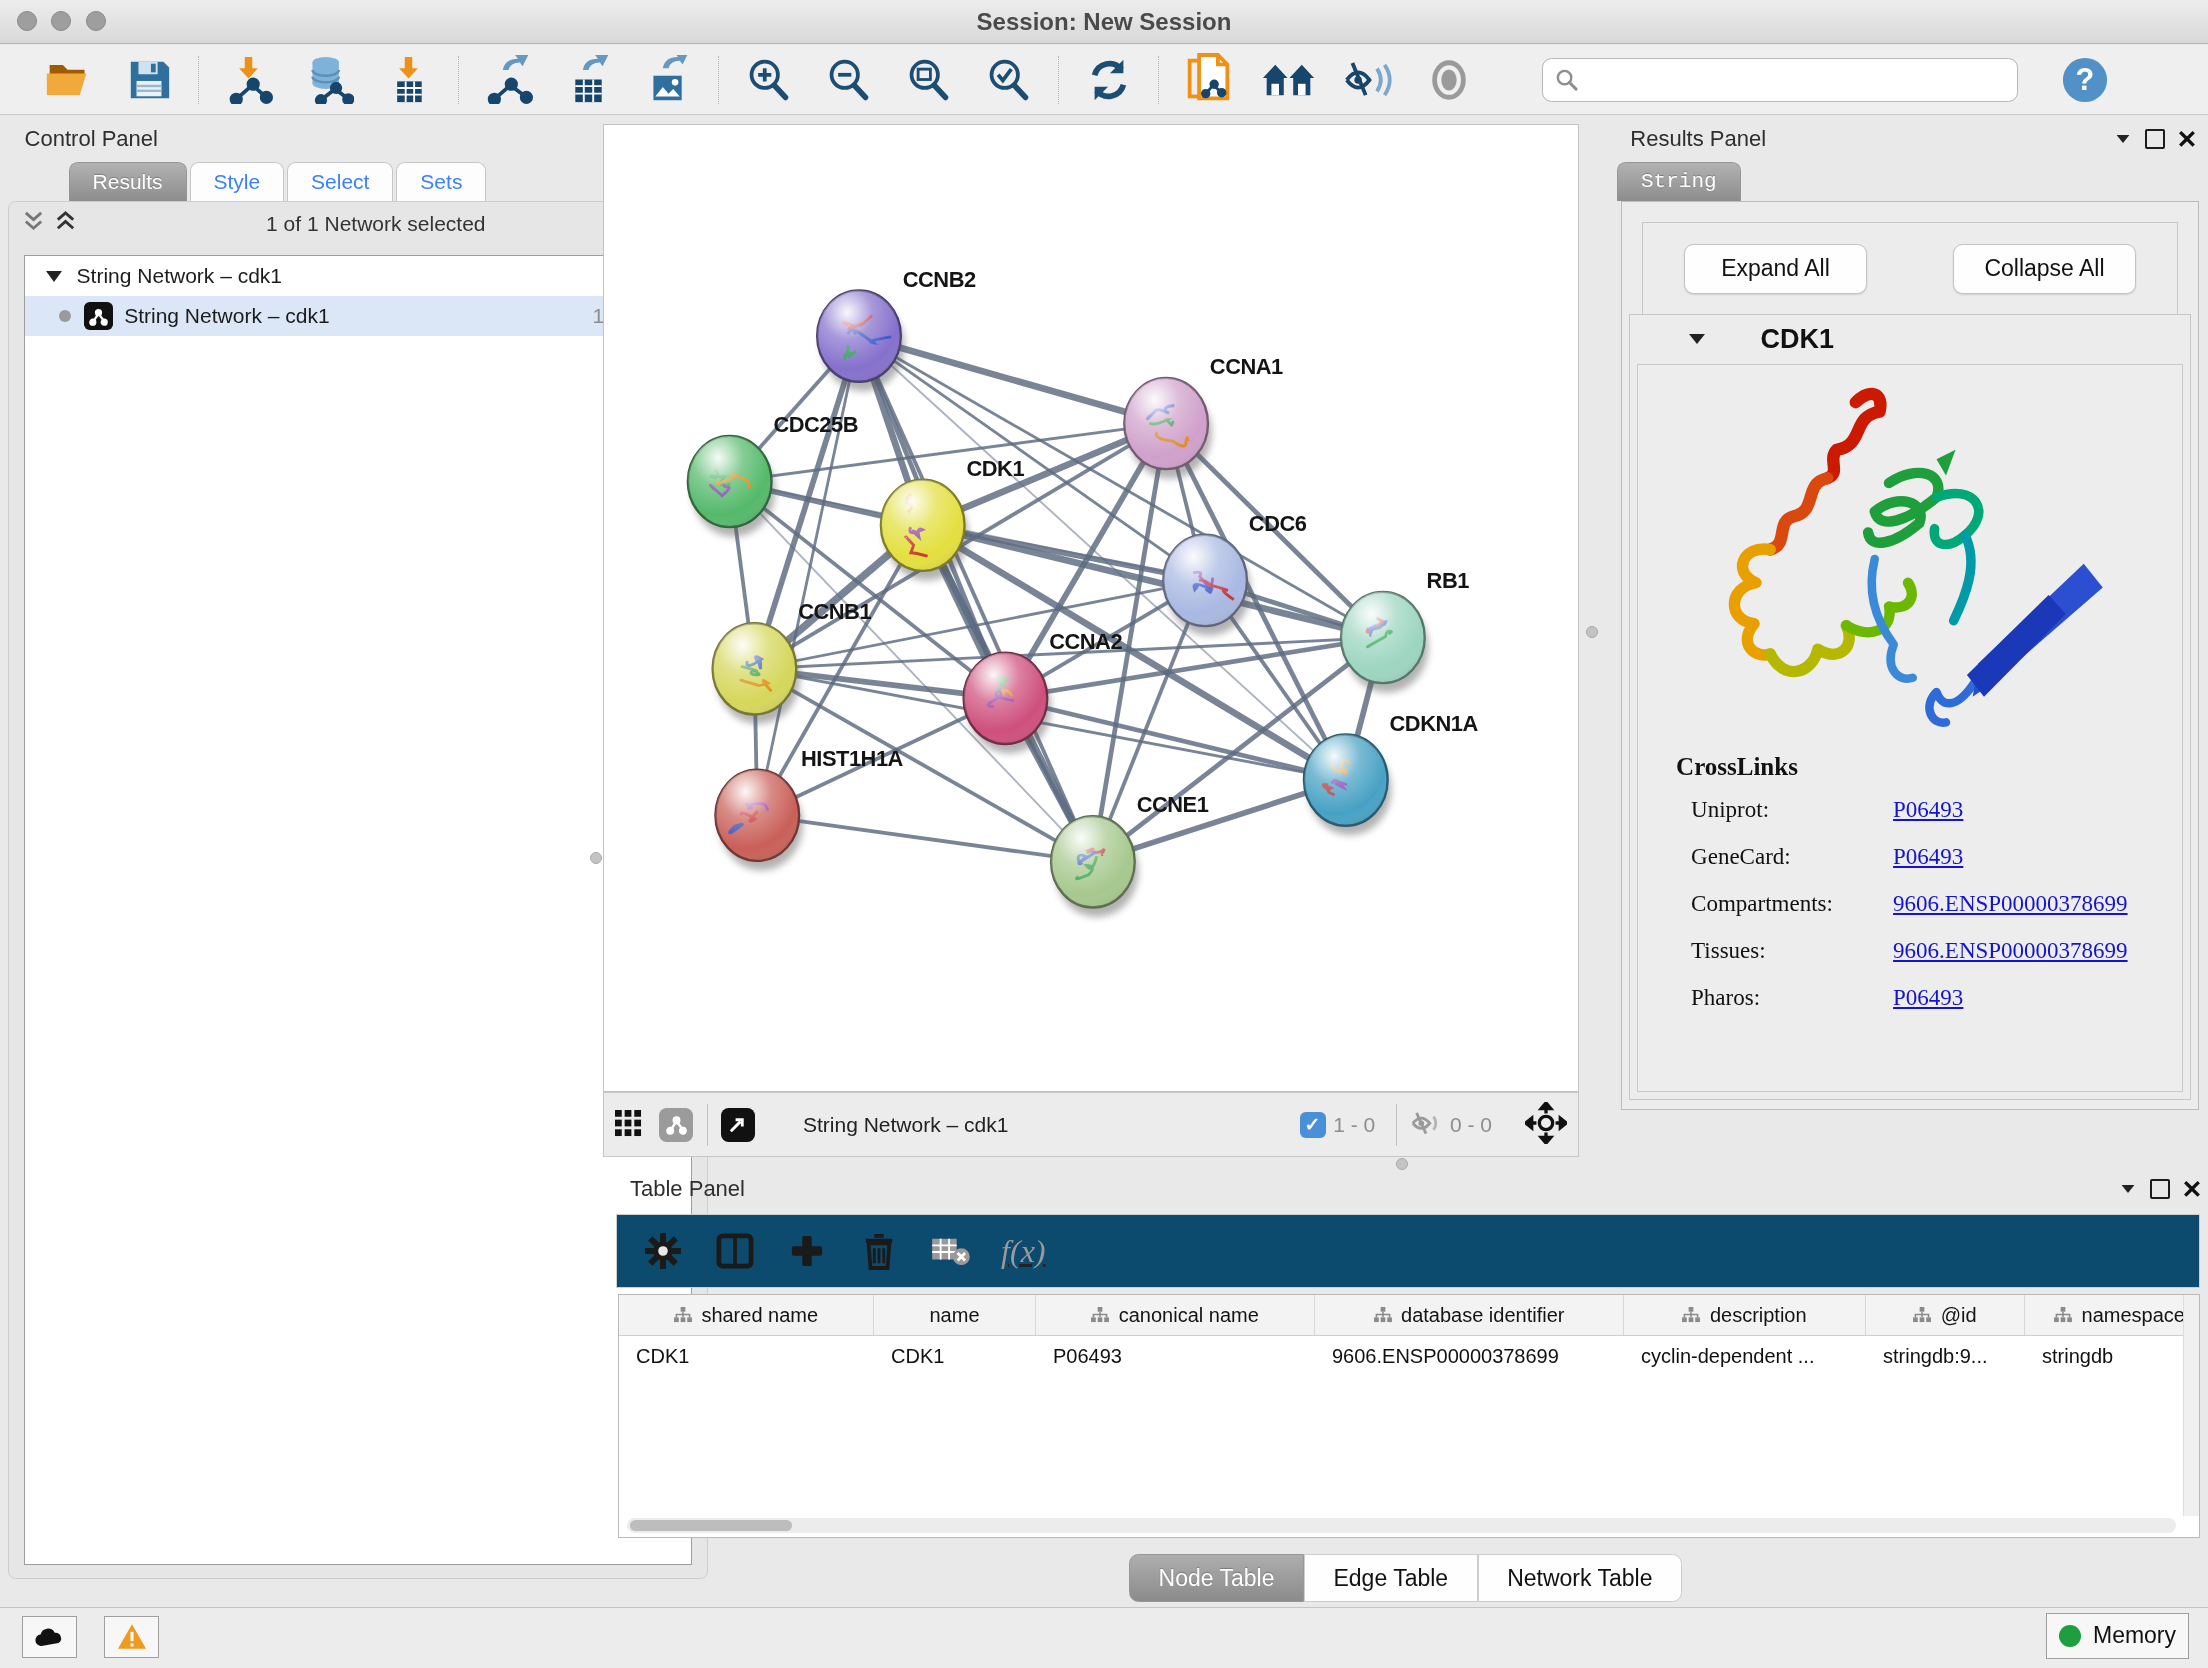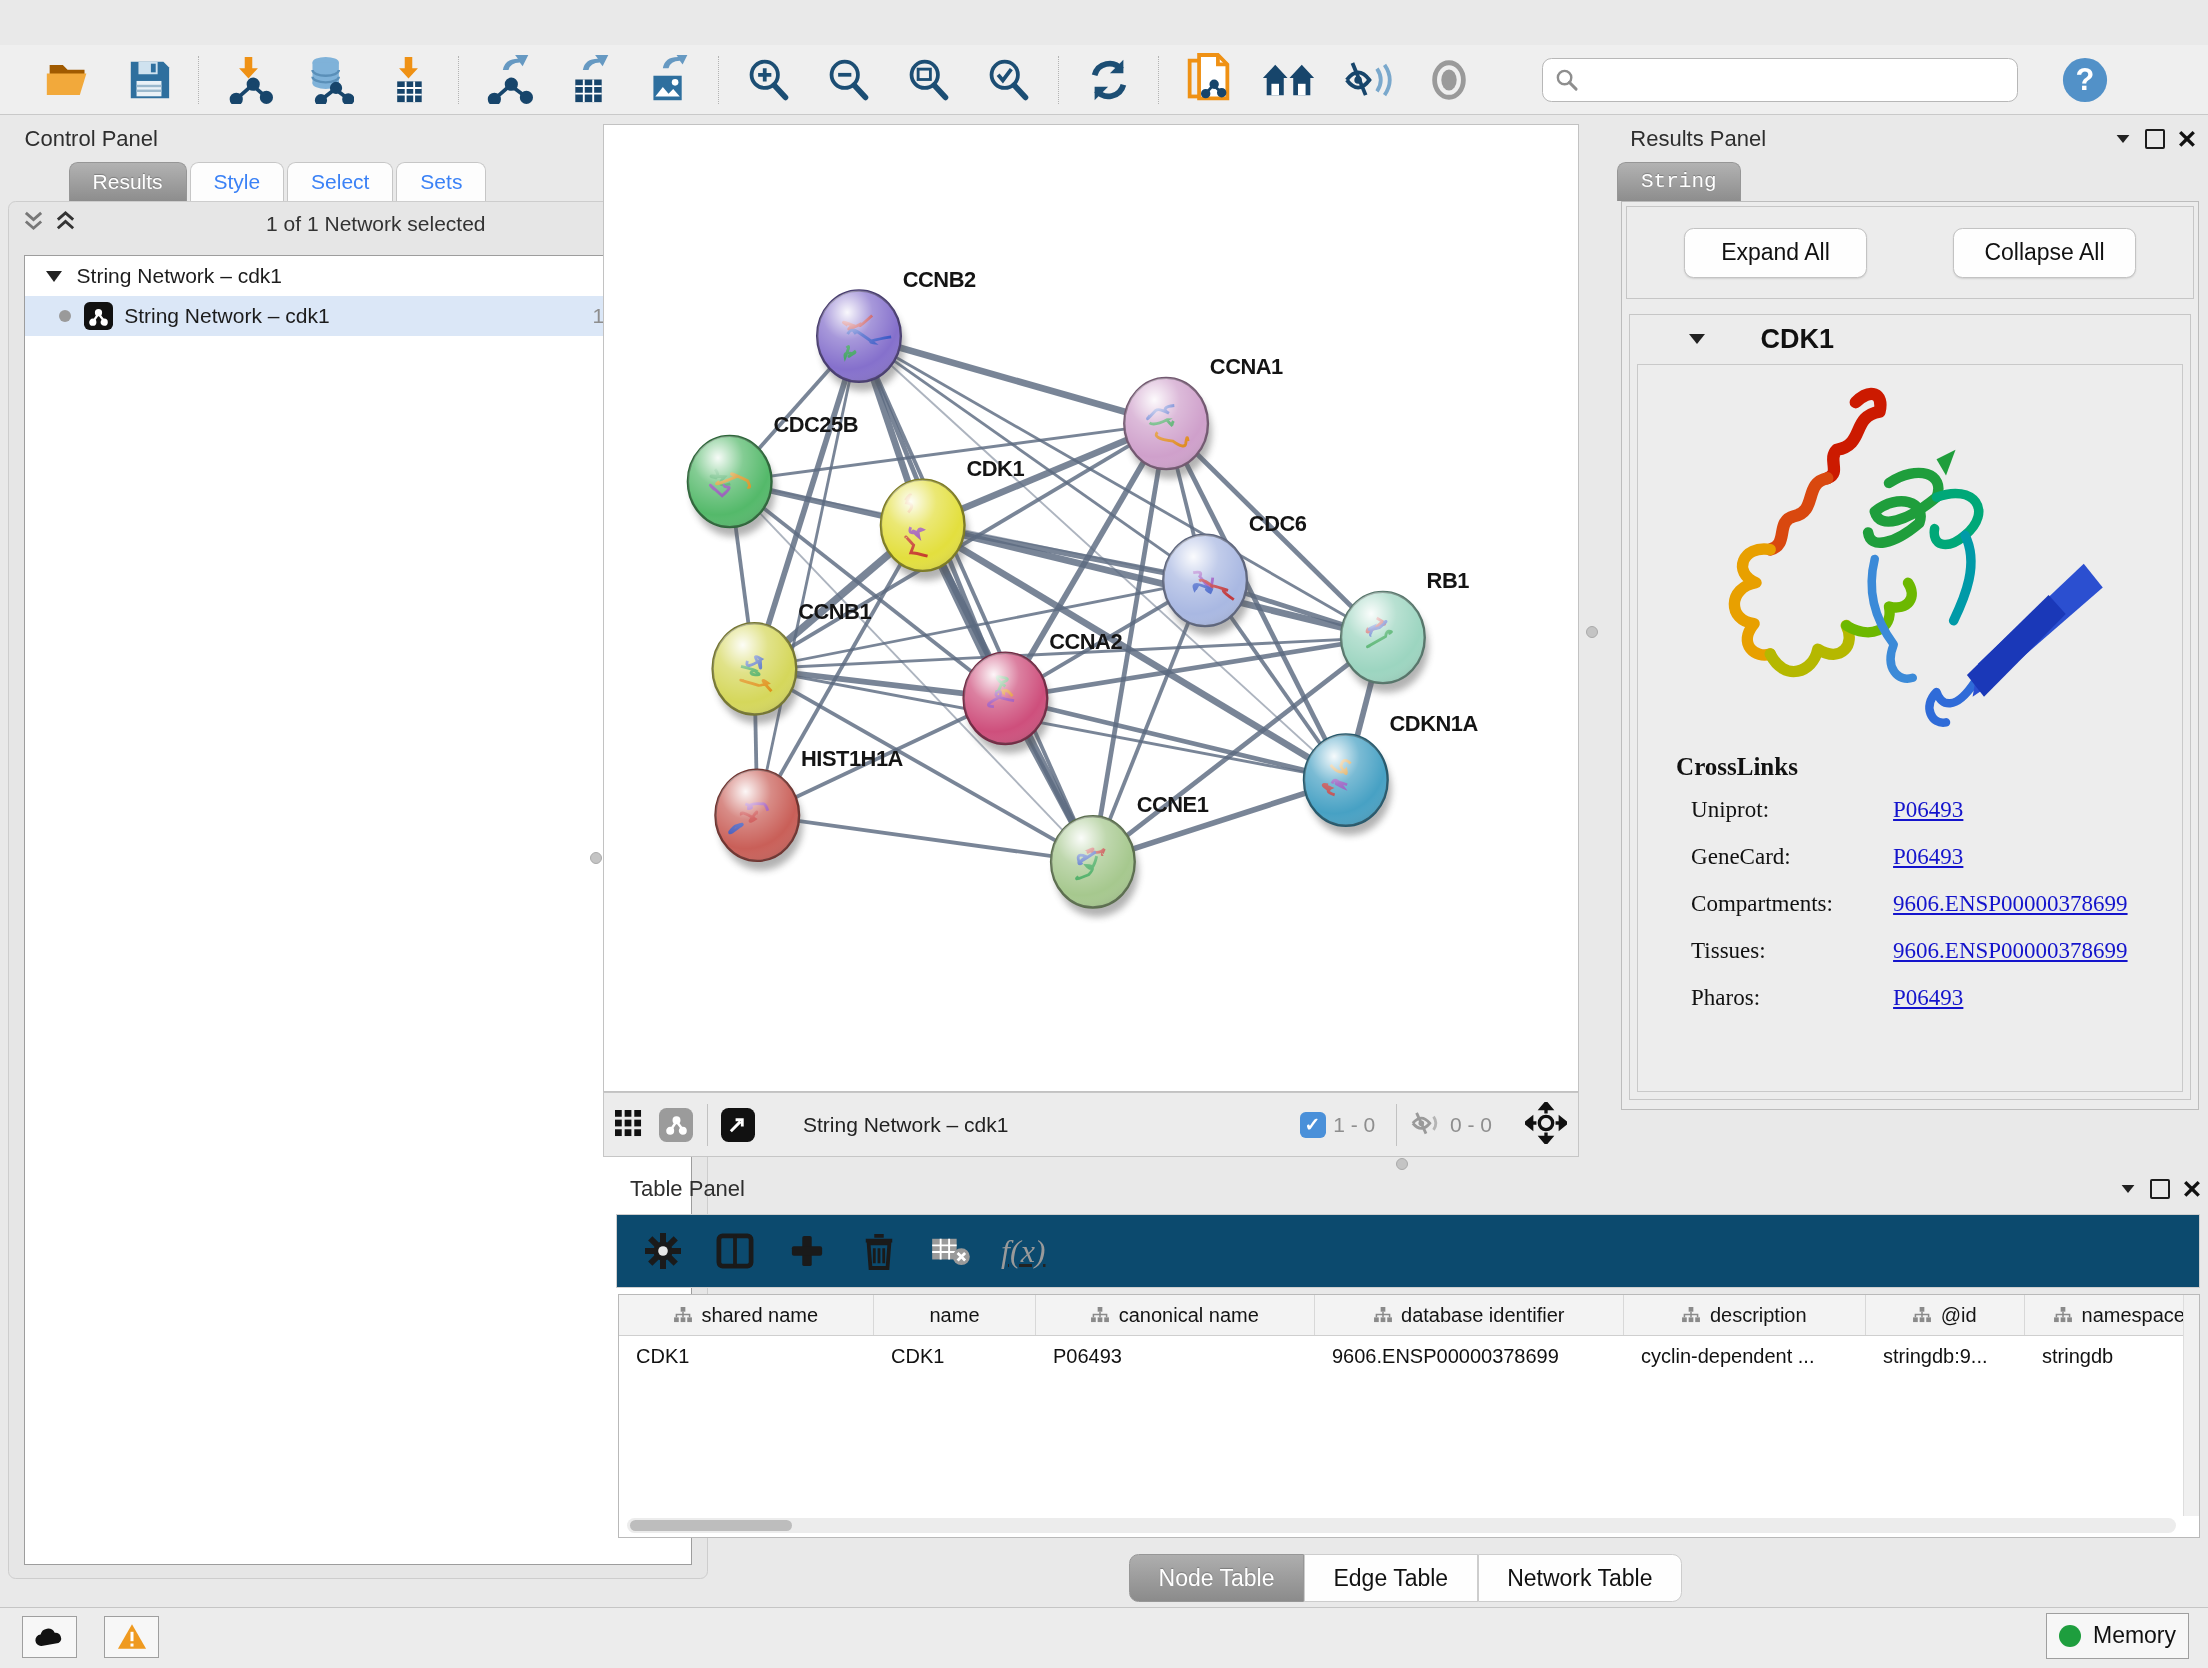--- a/index.html
+++ b/index.html
@@ -60,21 +60,21 @@
   .cs-name{font-size:21px;color:#222;margin-left:48px;}
   .cs-count{font-size:21px;color:#8e8e8e;margin:0 7.6px;}
   .checkbox{width:26px;height:26px;border-radius:5.7px;background:#4a90d9;display:flex;align-items:center;justify-content:center;
             color:#fff;font-size:19px;font-weight:bold;}
   .blackbtn{width:34px;height:34px;border-radius:7.6px;background:#111;display:flex;align-items:center;justify-content:center;}
   .graybtn{width:34px;height:34px;border-radius:7.6px;background:#9b9b9b;display:flex;align-items:center;justify-content:center;}
 
   
   .results-panel{position:absolute;left:1617px;top:122px;width:586px;height:1046px;}
   .rp-body{position:absolute;left:3.8px;top:79px;right:3.8px;height:907px;background:#ececec;border:1px solid #bcbcbc;}
-  .rp-btnbox{margin:4px;border:1px solid #c6c6c6;height:91px;display:flex;align-items:center;justify-content:center;gap:86px;}
+  .rp-btnbox{margin:20px;border:1px solid #c6c6c6;height:91px;display:flex;align-items:center;justify-content:center;gap:86px;}
   .rp-btn{min-width:181px;height:48px;background:#fefefe;border:1px solid #c3c3c3;border-radius:9.5px;
           display:flex;align-items:center;justify-content:center;font-size:23px;color:#111;box-shadow:0 1px 1.9px rgba(0,0,0,.12);}
   .rp-cdk{position:absolute;left:7.6px;right:7.6px;top:112px;bottom:9.5px;border:1px solid #c6c6c6;}
   .rp-cdkhead{height:48px;display:flex;align-items:center;}
   .rp-cdkhead .tria{margin:0 55px 0 59px;}
   .rp-cdkname{font-size:27px;font-weight:bold;color:#111;}
   .rp-inner{position:absolute;left:6.7px;right:6.7px;top:49px;bottom:6.7px;border:1px solid #c9c9c9;background:#ededed;overflow:hidden;}
   .rp-desc{font-size:23px;color:#111;padding:11.4px 0 0 25px;}
   .crosslinks{font-family:"Liberation Serif",serif;padding:3.8px 0 0 38px;}
   .cl-title{font-size:25px;font-weight:bold;color:#111;margin-bottom:5.7px;}
@@ -111,20 +111,28 @@
           display:flex;align-items:center;justify-content:center;gap:12px;font-size:23px;color:#111;box-sizing:border-box;margin-left:46px;}
   .memdot{width:22px;height:22px;border-radius:50%;background:#1e9e3e;}
 
   .splitdot{position:absolute;width:12.4px;height:12.4px;border-radius:50%;background:#c4c4c4;border:1px solid #aaa;box-sizing:border-box;}
 </style>
 </head>
 <body>
 
 <div id="app">
 
+  <div class="titlebar">
+    <div class="traffic">
+      <span></span>
+      <span></span>
+      <span></span>
+    </div>
+    <div class="wintitle">Session: New Session</div>
+  </div>
 
   <div class="toolbar">
     <div class="tbtn">
       <svg width="49" height="46" viewBox="0 0 52 48">
         <path d="M6 8 h14 l5 5 h18 v8 h-37 z" fill="#a05a00"></path>
         <path d="M3 17 h42 l-7 23 h-35 z" fill="#f2a93b"></path>
       </svg>
     </div>
     <div class="tbtn">
       <svg width="46" height="46" viewBox="0 0 48 48">

